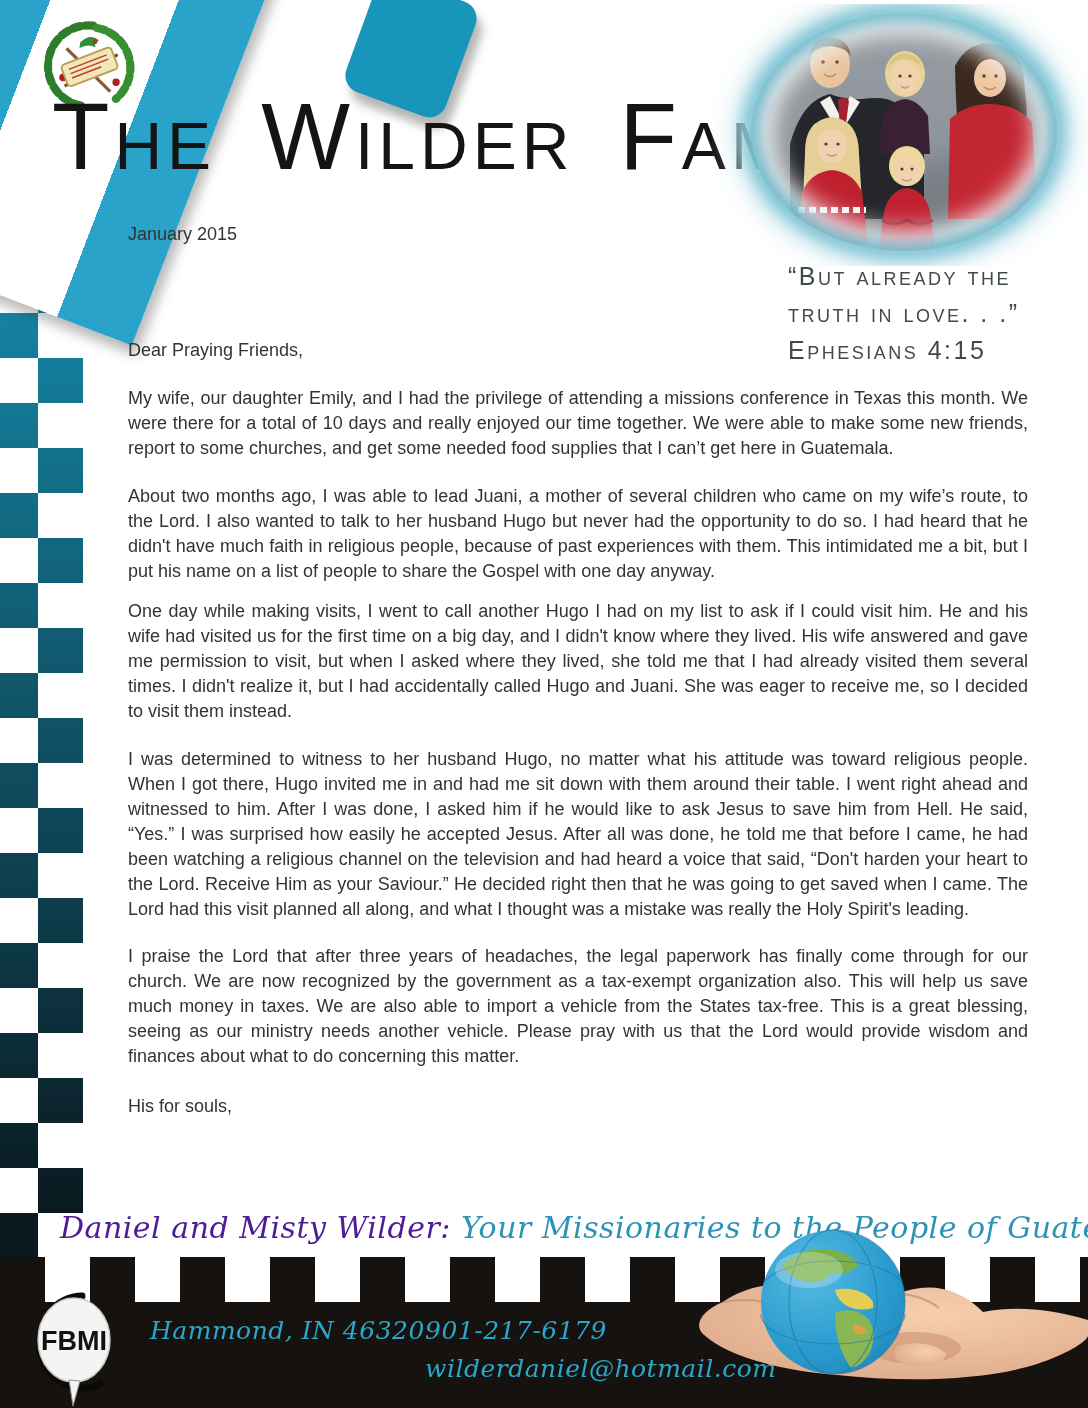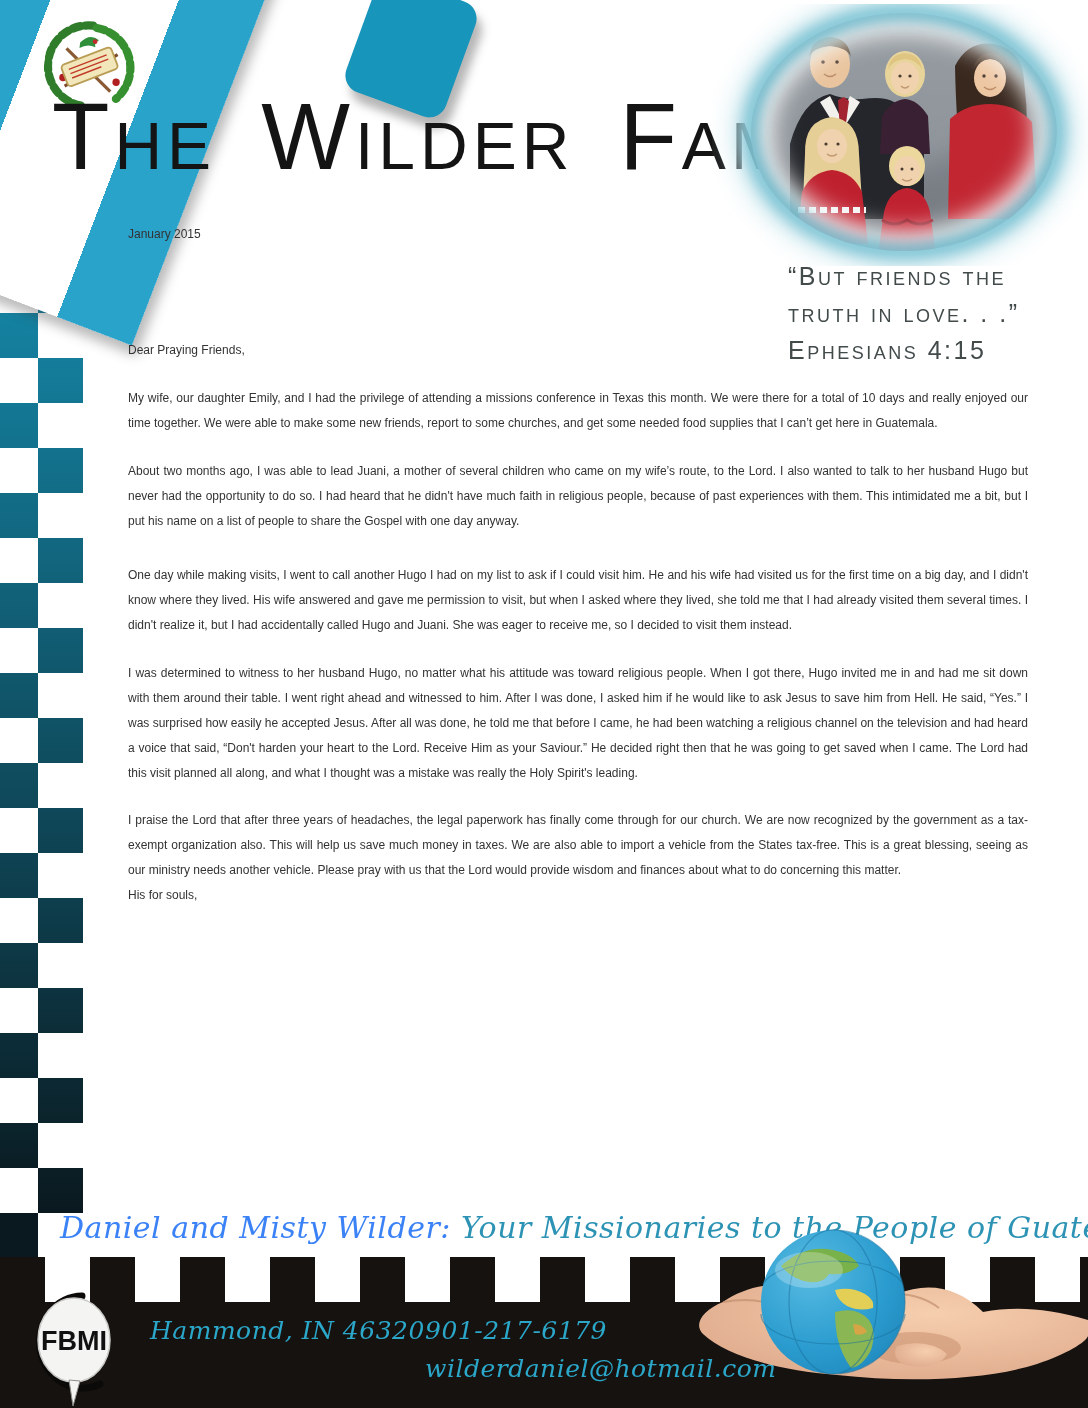--- a/index.html
+++ b/index.html
@@ -28,35 +28,35 @@
   }
   .photo{position:absolute;left:712px;top:4px;z-index:5;}
   .verse{
     position:absolute;left:788px;top:258px;z-index:6;
     font-variant:small-caps;font-size:25px;line-height:37px;
     letter-spacing:2.5px;color:#424a4a;
   }
   
   .letter{
     position:absolute;left:128px;top:222px;width:900px;z-index:4;
-    font-size:12px;line-height:25px;color:#333333;
+    font-size:18px;line-height:25px;color:#333333;
   }
   .letter p{margin:23px 0 0 0;text-align:justify;}
   .letter .date{margin:0;}
   .letter .salutation{margin-top:91px;}
-  .letter .p3{margin-top:29px;}
+  .letter .p3{margin-top:15px;}
   .letter .p5{margin-top:22px;}
-  .letter .closing{text-align:left;}
+  .letter .closing{margin-top:25px;text-align:left;}
   .letter .signature{margin-top:26px;text-align:left;}
   
   .banner{
     position:absolute;left:60px;top:1210px;z-index:6;white-space:nowrap;
     font-family:"DejaVu Serif",serif;font-style:italic;font-size:30px;letter-spacing:.5px;
   }
-  .banner .names{color:#3b82f6;}
+  .banner .names{color:#4c1d95;}
   .banner .tagline{color:#2d93b5;}
   .stripe-band{
     position:absolute;left:0;top:1257px;width:1088px;height:45px;z-index:2;
     background:repeating-linear-gradient(90deg,#161210 0 45px,#ffffff 45px 90px);
   }
   .footer-black{position:absolute;left:0;top:1302px;width:1088px;height:106px;background:#161210;z-index:2;}
   .fbmi{position:absolute;left:28px;top:1292px;z-index:7;}
   .footer-text{
     position:absolute;z-index:7;font-family:"DejaVu Serif",serif;font-style:italic;
     color:#2ba7c9;font-size:25px;line-height:38px;white-space:nowrap;letter-spacing:.5px;
@@ -177,21 +177,21 @@
       <path d="M190 175 q5 4 10 0" stroke="#c09a72" stroke-width="1.4" fill="none"></path>
       <path d="M172,208 Q177,186 195,184 Q213,186 218,208 L224,250 L166,250 Z" fill="#c02130"></path>
       <path d="M170,216 q12,8 25,0 q13,8 26,0" stroke="#8f1420" stroke-width="3" fill="none"></path>
     </g>
     <ellipse cx="192" cy="128" rx="146" ry="113" fill="none" stroke="#ffffff" stroke-width="26" filter="url(#b12)"></ellipse>
     <ellipse cx="192" cy="128" rx="155" ry="121" fill="none" stroke="#2f9fba" stroke-width="14" filter="url(#b8)"></ellipse>
     <ellipse cx="192" cy="128" rx="166" ry="131" fill="none" stroke="#cfe9ef" stroke-width="16" opacity=".75" filter="url(#b12)"></ellipse>
   </svg>
 
   <div class="verse">
-    <div>“But friends the</div>
+    <div>“But already the</div>
     <div>truth in love. . .”</div>
     <div>Ephesians 4:15</div>
   </div>
 
   <div class="letter">
     <div class="date">January 2015</div>
     <div class="salutation">Dear Praying Friends,</div>
     <p class="p1">My wife, our daughter Emily, and I had the privilege of attending a missions conference in Texas this month. We were there for a total of 10 days and really enjoyed our time together.  We were able to make some new friends, report to some churches, and get some needed food supplies that I can’t get here in Guatemala.</p>
     <p class="p2">About two months ago, I was able to lead Juani, a mother of several children who came on my wife’s route, to the Lord. I also wanted to talk to her husband Hugo but never had the opportunity to do so.  I had heard that he didn't have much faith in religious people, because of past experiences with them. This intimidated me a bit, but I put his name on a list of people to share the Gospel with one day anyway.</p>
     <p class="p3">One day while making visits, I went to call another Hugo I had on my list to ask if I could visit him.  He and his wife had visited us for the first time on a big day, and I didn't know where they lived. His wife answered and gave me permission to visit, but when I asked where they lived, she told me that I had already visited them several times. I didn't realize it, but I had accidentally called Hugo and Juani. She was eager to receive me, so I decided to visit them instead.</p>

